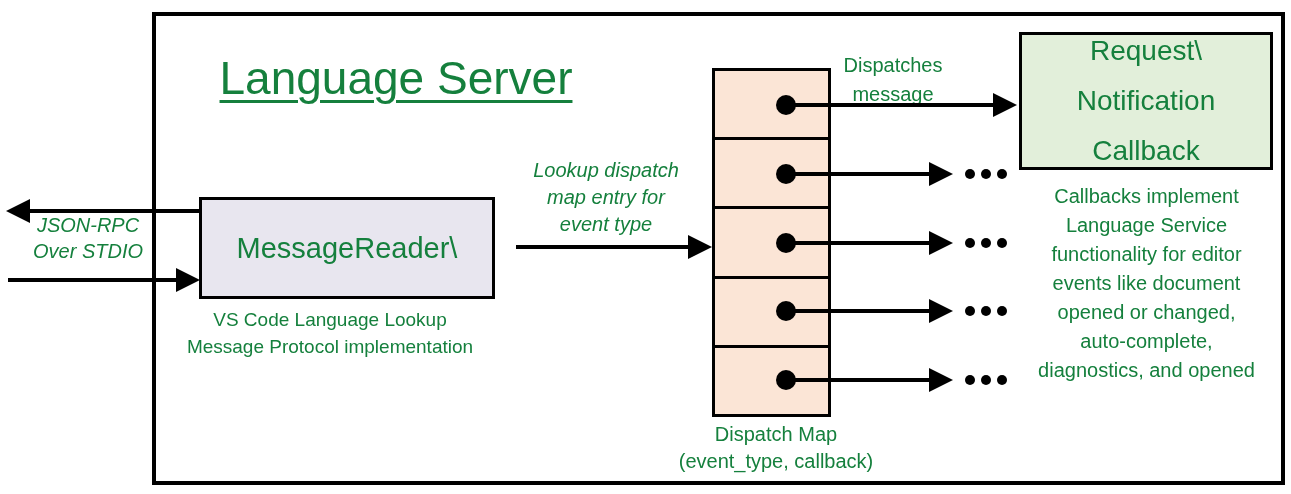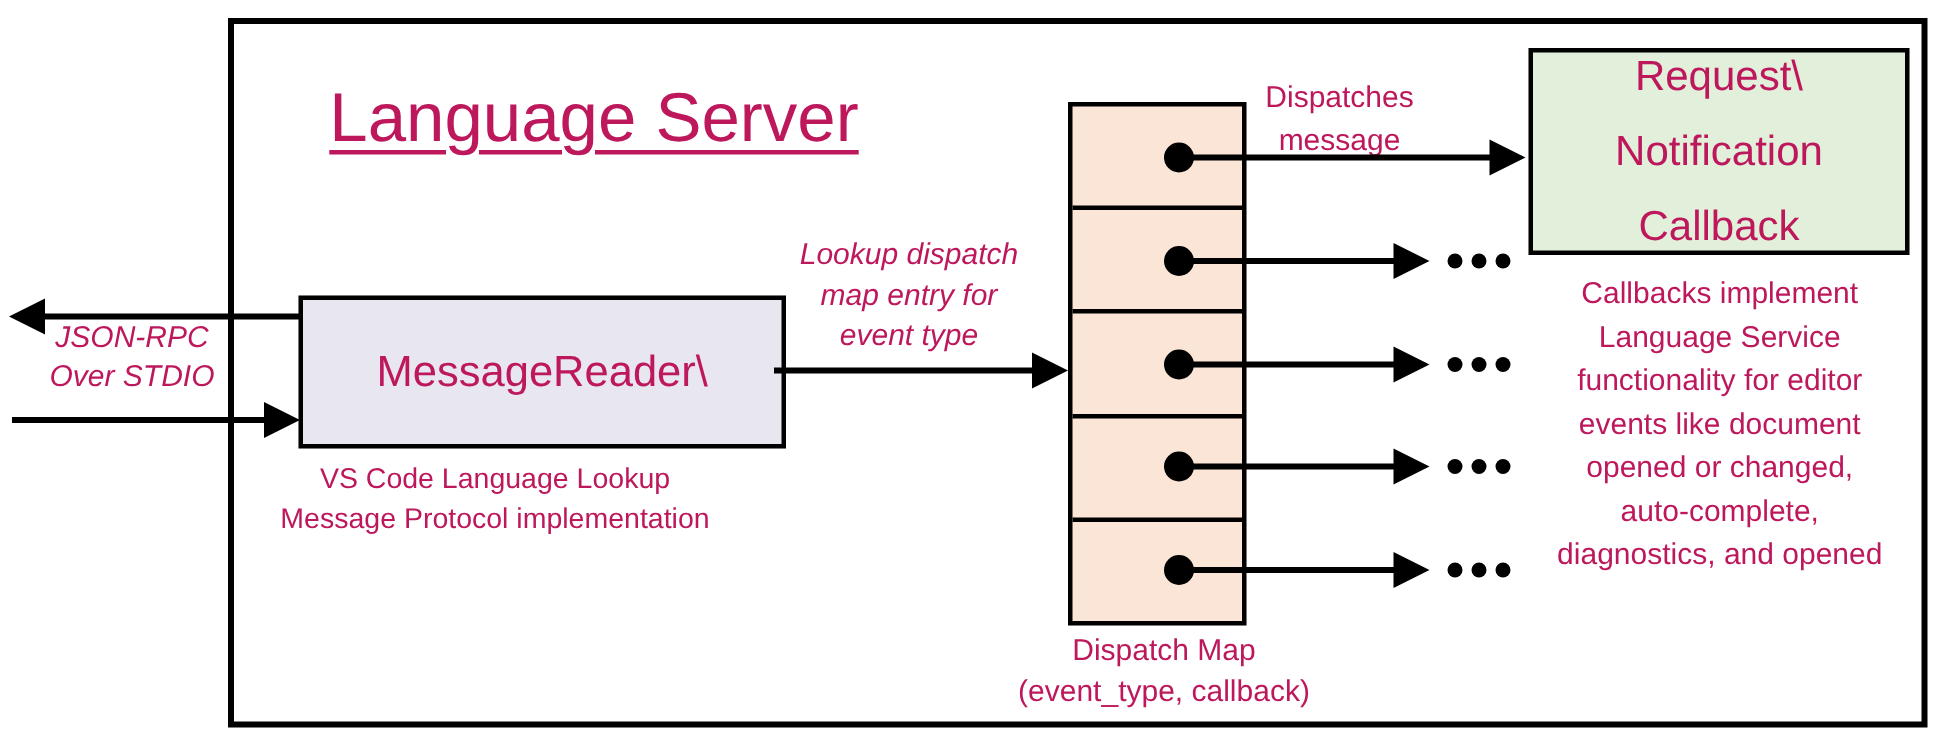--- a/index.html
+++ b/index.html
@@ -6,21 +6,21 @@
     margin: 0;
     padding: 0;
     background: #ffffff;
   }
   .canvas {
     position: relative;
     width: 1291px;
     height: 494px;
     background: #ffffff;
     font-family: "Liberation Sans", "DejaVu Sans", sans-serif;
-    color: #be185d;
+    color: #15803d;
     overflow: hidden;
   }
   .abs { position: absolute; }
 
   .outer-box {
     left: 152px; top: 12px;
     width: 1133px; height: 473px;
     border: 4px solid #000000;
     box-sizing: border-box;
   }
@@ -38,21 +38,21 @@
   .io-label {
     left: 13px; top: 212px; width: 150px;
     text-align: center;
     font-style: italic;
     font-size: 20px;
     line-height: 26px;
   }
 
   .reader-box {
     left: 199px; top: 197px;
-    width: 325px; height: 102px;
+    width: 296px; height: 102px;
     border: 3px solid #000000;
     box-sizing: border-box;
     display: flex;
     flex-direction: column;
     align-items: center;
     justify-content: center;
     font-size: 29px;
     line-height: 40px;
     text-align: center;
   }

